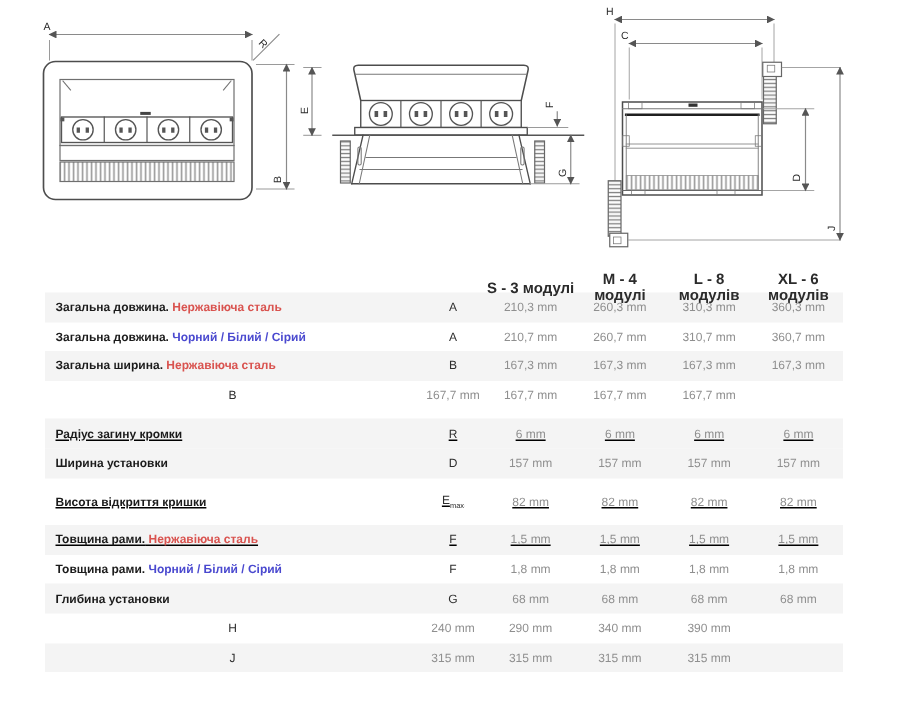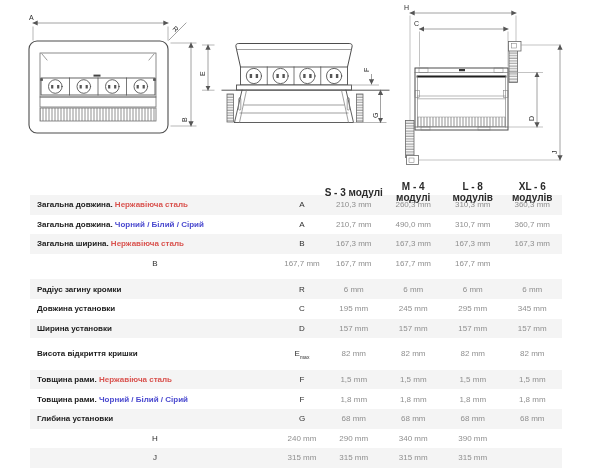--- a/index.html
+++ b/index.html
@@ -8,21 +8,21 @@
     font-family:"Liberation Sans", sans-serif;
     -webkit-font-smoothing:antialiased;
   }
   .drawings{position:relative;width:600px;height:178px;}
   .spec-table{position:absolute;left:30px;top:181px;width:532px;font-size:8px;}
   .hrow,.row{display:grid;grid-template-columns:250px 44px 59.5px 59.5px 59.5px 59.5px;align-items:center;}
   .hrow{height:13px;margin-bottom:1px;}
   .hcell{text-align:center;color:#2b2b2b;font-weight:bold;font-size:10px;letter-spacing:0;}
   .row{height:19.6px;}
   .row.shade{background:#f4f4f4;}
-  .row.gap{margin-top:6px;}
+  .row.gap{margin-top:6px;text-decoration:underline;}
   .lcell{padding-left:7px;font-weight:bold;color:#1b1b1b;white-space:nowrap;}
   .suf{font-weight:bold;}
   .letcell{text-align:center;color:#2e2e2e;font-size:8px;}
   .letcell sub{font-size:5px;}
   .vcell{text-align:center;color:#8f8f8f;}
   svg text{font-family:"Liberation Sans", sans-serif;font-size:7px;fill:#2b2b2b;}
 </style>
 </head>
 <body>
 
@@ -229,21 +229,21 @@
         <div class="letcell">A</div>
         <div class="vcell">210,3 mm</div>
         <div class="vcell">260,3 mm</div>
         <div class="vcell">310,3 mm</div>
         <div class="vcell">360,3 mm</div>
       </div>
       <div class="row ">
         <div class="lcell"><span>Загальна довжина.</span><span class="suf" style="color: rgb(74, 73, 207);">&nbsp;Чорний / Білий / Сірий</span></div>
         <div class="letcell">A</div>
         <div class="vcell">210,7 mm</div>
-        <div class="vcell">490,0 mm</div>
+        <div class="vcell">260,7 mm</div>
         <div class="vcell">310,7 mm</div>
         <div class="vcell">360,7 mm</div>
       </div>
       <div class="row shade">
         <div class="lcell"><span>Загальна ширина.</span><span class="suf" style="color: rgb(217, 83, 79);">&nbsp;Нержавіюча сталь</span></div>
         <div class="letcell">B</div>
         <div class="vcell">167,3 mm</div>
         <div class="vcell">167,3 mm</div>
         <div class="vcell">167,3 mm</div>
         <div class="vcell">167,3 mm</div>
@@ -256,28 +256,20 @@
         <div class="vcell">167,7 mm</div>
       </div>
       <div class="row shade gap">
         <div class="lcell"><span>Радіус загину кромки</span></div>
         <div class="letcell">R</div>
         <div class="vcell">6 mm</div>
         <div class="vcell">6 mm</div>
         <div class="vcell">6 mm</div>
         <div class="vcell">6 mm</div>
       </div>
-      <div class="row ">
-        <div class="lcell"><span>Довжина установки</span></div>
-        <div class="letcell">C</div>
-        <div class="vcell">195 mm</div>
-        <div class="vcell">245 mm</div>
-        <div class="vcell">295 mm</div>
-        <div class="vcell">345 mm</div>
-      </div>
       <div class="row shade">
         <div class="lcell"><span>Ширина установки</span></div>
         <div class="letcell">D</div>
         <div class="vcell">157 mm</div>
         <div class="vcell">157 mm</div>
         <div class="vcell">157 mm</div>
         <div class="vcell">157 mm</div>
       </div>
       <div class="row  gap">
         <div class="lcell"><span>Висота відкриття кришки</span></div>

